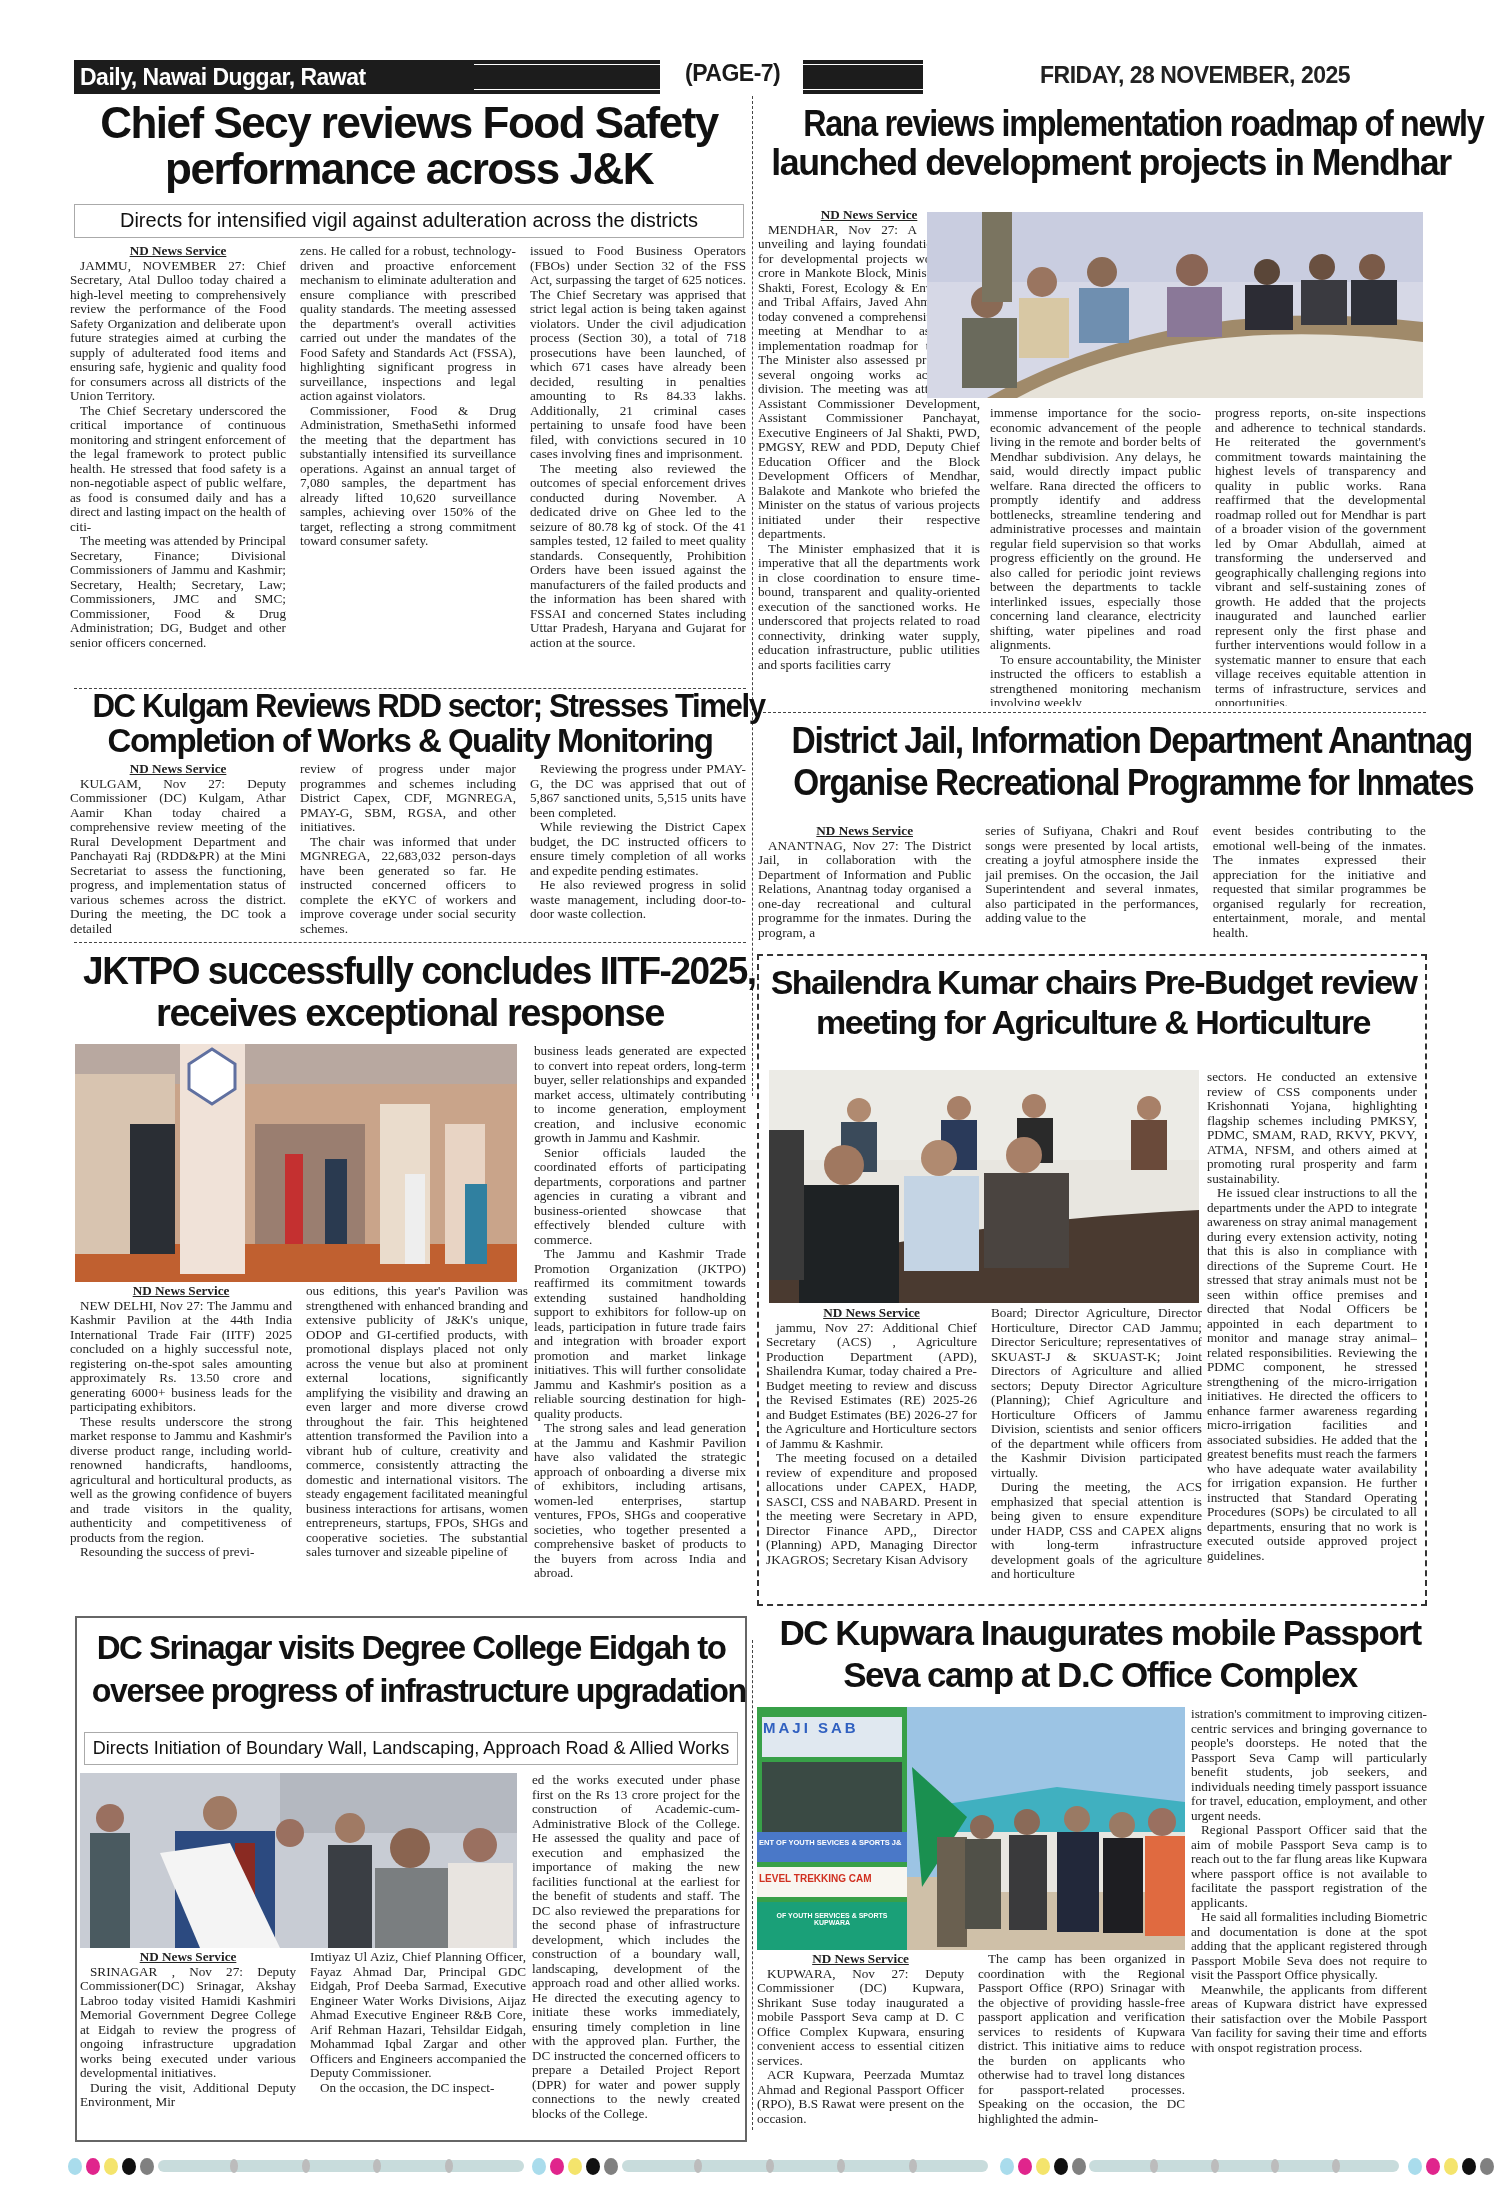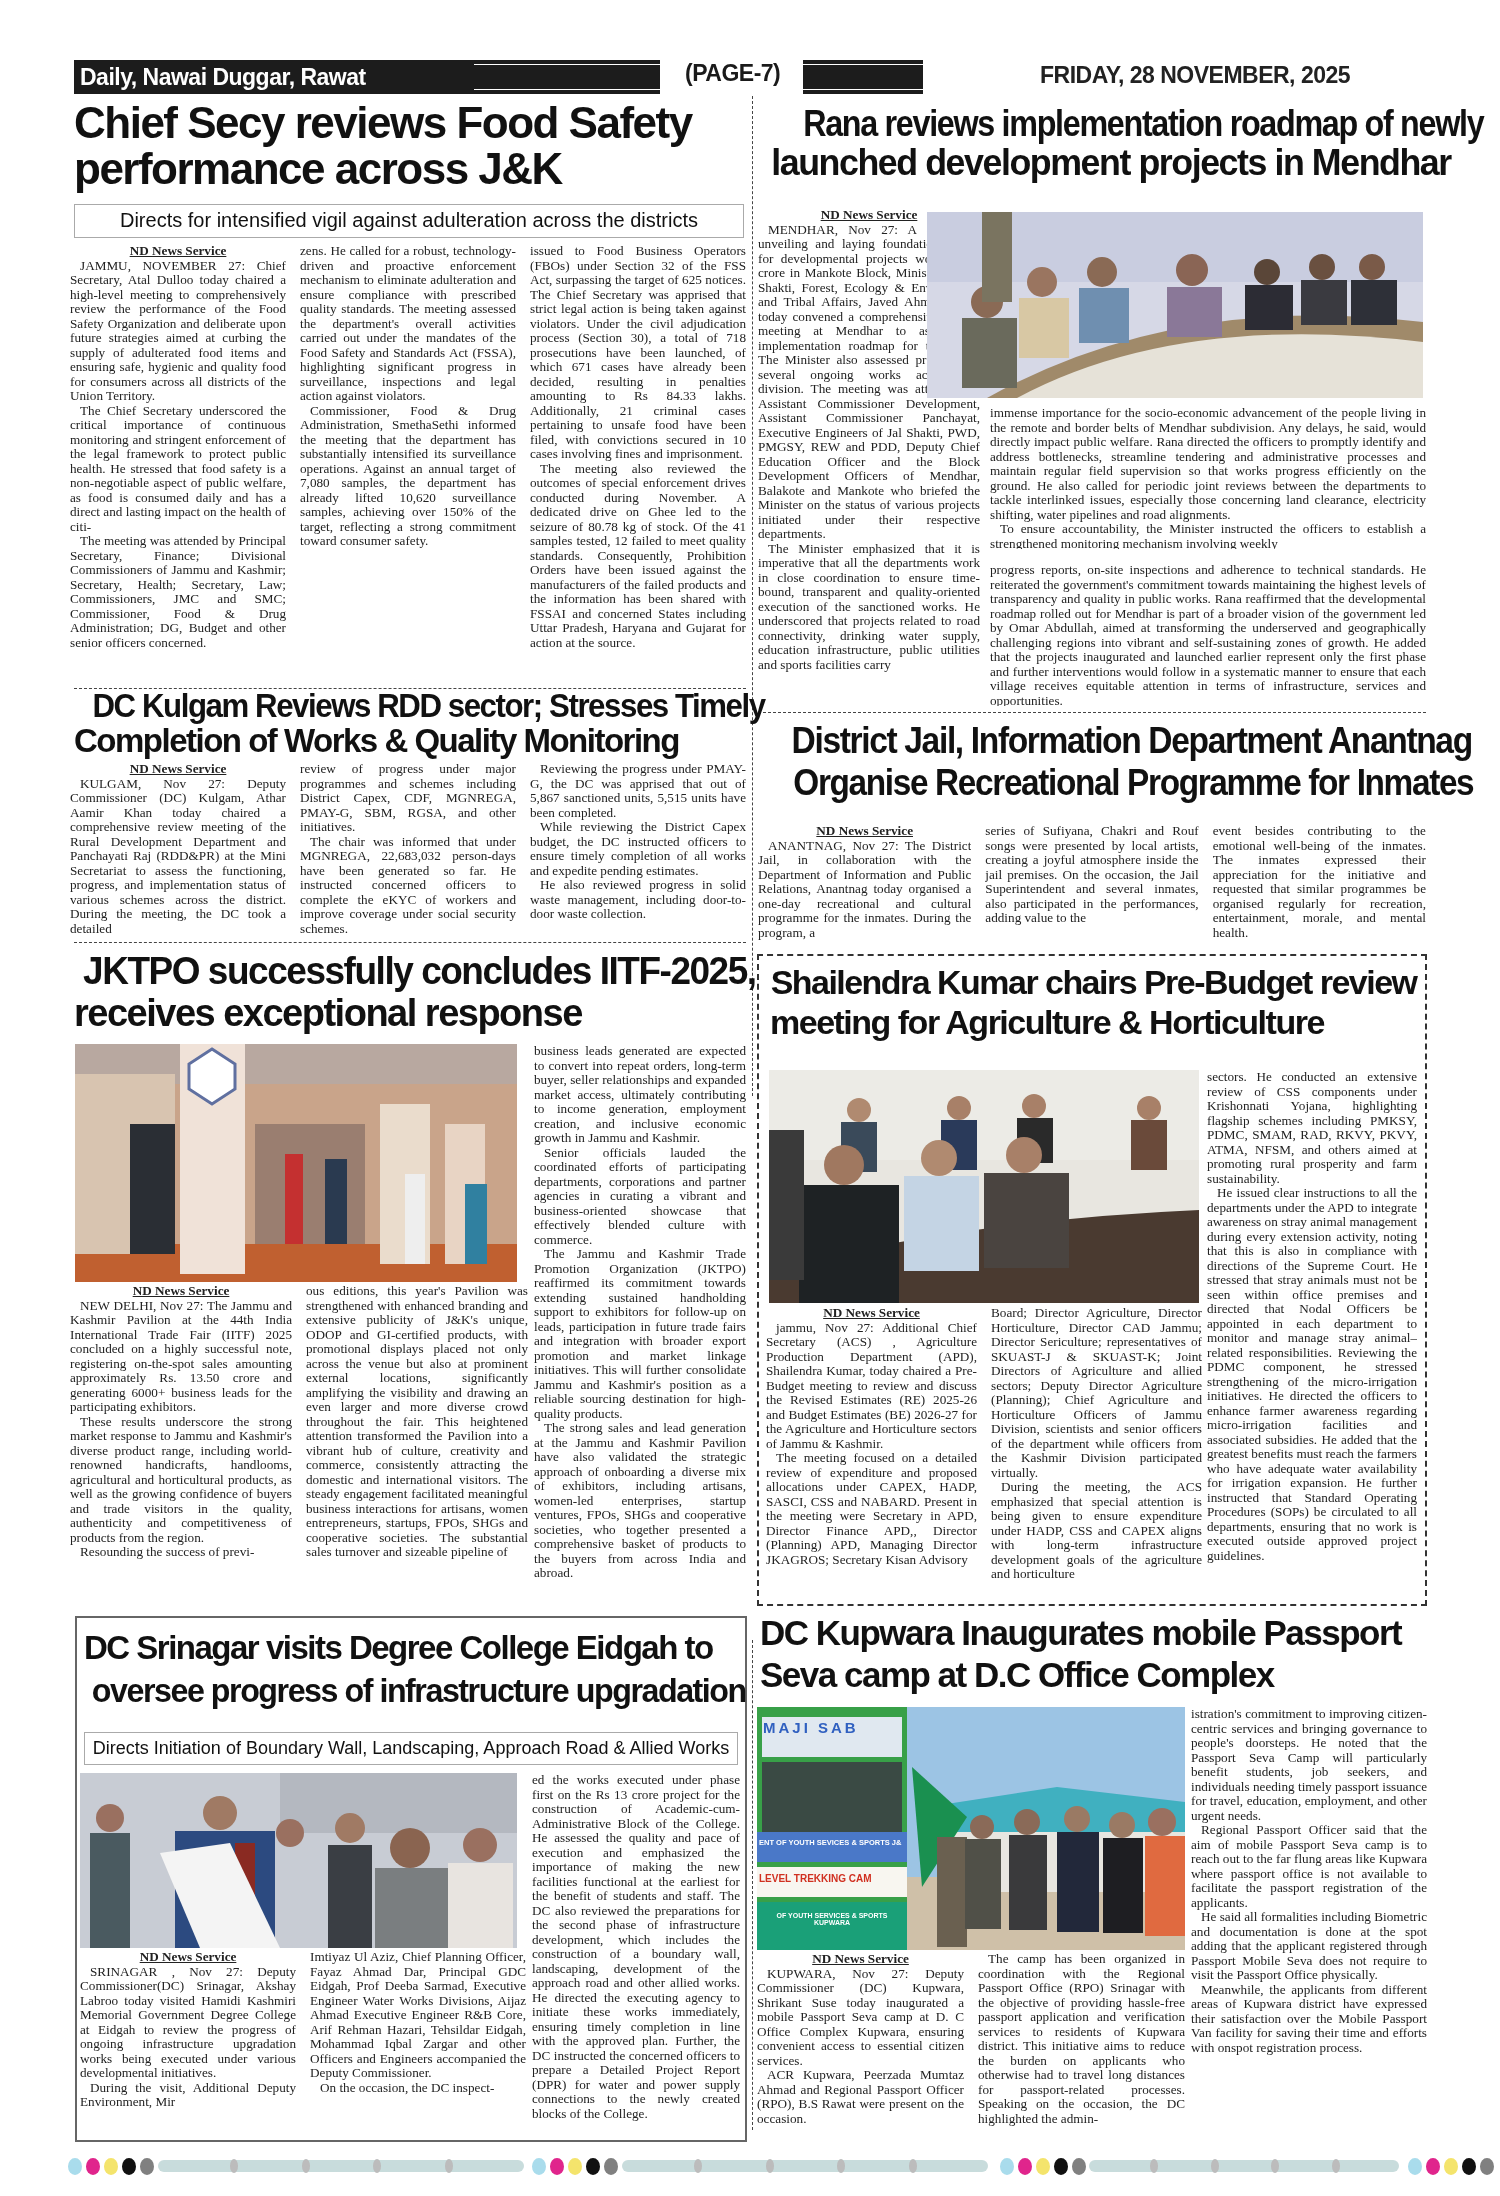--- a/index.html
+++ b/index.html
@@ -2,21 +2,21 @@
 <html><head>
 <meta charset="utf-8">
 <style>
   * { box-sizing: border-box; margin: 0; padding: 0; }
   html, body { width: 1500px; height: 2196px; background: #ffffff; overflow: hidden; }
   body { position: relative; font-family: "DejaVu Serif", "Liberation Serif", serif; color: #1a1a1a; }
 
   .abs { position: absolute; }
   .head-font { font-family: "Liberation Sans", "DejaVu Sans", sans-serif; }
   .headline {
-    position: absolute; font-family: "Liberation Sans", "DejaVu Sans", sans-serif;
+    position: absolute; text-align: center; font-family: "Liberation Sans", "DejaVu Sans", sans-serif;
     font-weight: 700; color: #111; letter-spacing: -1.5px; transform-origin: center top;
   }
   .cols { position: absolute; display: flex; gap: 14px; }
   .col { flex: 1; font-family: "Liberation Serif", "DejaVu Serif", serif; font-size: 13.2px; line-height: 14.5px;
          text-align: justify; color: #222; overflow: hidden; }
   .col p { text-indent: 10px; }
   .byline { display: block; text-align: center; text-decoration: underline; font-weight: 700; text-indent: 0; }
 
   
   .mast-left { left: 74px; top: 60px; width: 400px; height: 34px; background: #1c1c1c; color: #fff;
@@ -115,21 +115,21 @@
         <rect x="240" y="75" width="55" height="50" fill="#8a7898"></rect>
       <circle cx="340" cy="60" r="13" fill="#5a4638"></circle>
         <rect x="318" y="73" width="48" height="45" fill="#2c2c34"></rect>
       <circle cx="395" cy="55" r="13" fill="#6a5040"></circle>
         <rect x="374" y="68" width="46" height="45" fill="#3a3a40"></rect>
       <circle cx="445" cy="55" r="13" fill="#7a5a48"></circle>
         <rect x="424" y="68" width="46" height="45" fill="#2e3038"></rect>
       <rect x="55" y="0" width="30" height="90" fill="#7a7460"></rect>
     </svg>
   </div>
-  <div class="cols" style="left:990px; top:406px; width:436px; height:300px;flex-direction:column;">
+  <div class="cols" style="left:990px; top:406px; width:436px; height:300px;">
     <div class="col">
       <p style="text-indent:0">immense importance for the socio-economic advancement of the people living in the remote and border belts of Mendhar subdivision. Any delays, he said, would directly impact public welfare. Rana directed the officers to promptly identify and address bottlenecks, streamline tendering and administrative processes and maintain regular field supervision so that works progress efficiently on the ground. He also called for periodic joint reviews between the departments to tackle interlinked issues, especially those concerning land clearance, electricity shifting, water pipelines and road alignments.</p>
       <p>To ensure accountability, the Minister instructed the officers to establish a strengthened monitoring mechanism involving weekly</p>
     </div>
     <div class="col">
       <p style="text-indent:0">progress reports, on-site inspections and adherence to technical standards. He reiterated the government's commitment towards maintaining the highest levels of transparency and quality in public works. Rana reaffirmed that the developmental roadmap rolled out for Mendhar is part of a broader vision of the government led by Omar Abdullah, aimed at transforming the underserved and geographically challenging regions into vibrant and self-sustaining zones of growth. He added that the projects inaugurated and launched earlier represent only the first phase and further interventions would follow in a systematic manner to ensure that each village receives equitable attention in terms of infrastructure, services and opportunities.</p>
     </div>
   </div>
 </div>
 <div class="dash-h" style="left:758px; top:712px; width:668px;"></div>

